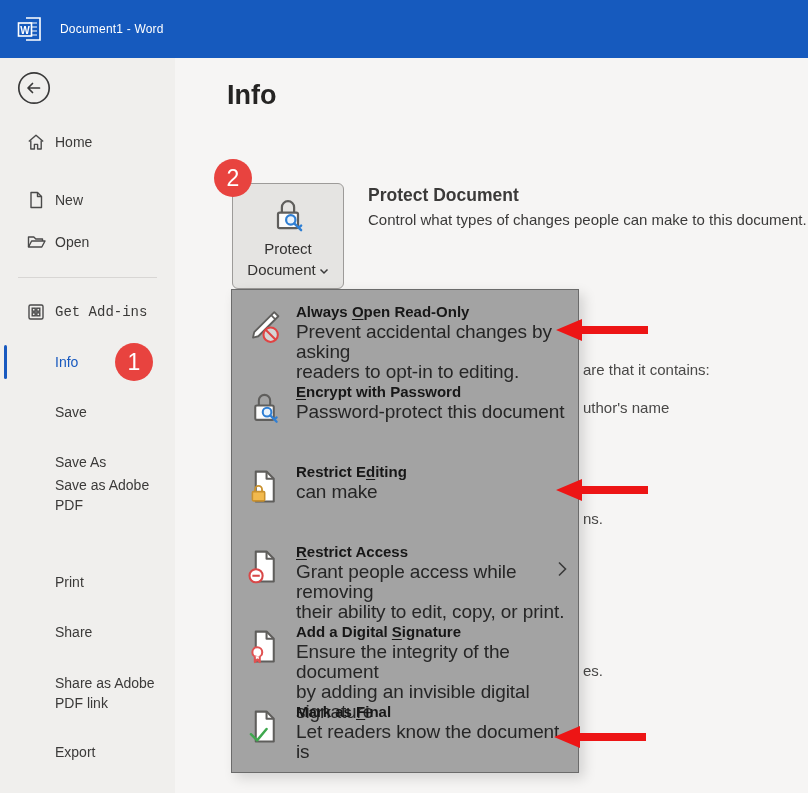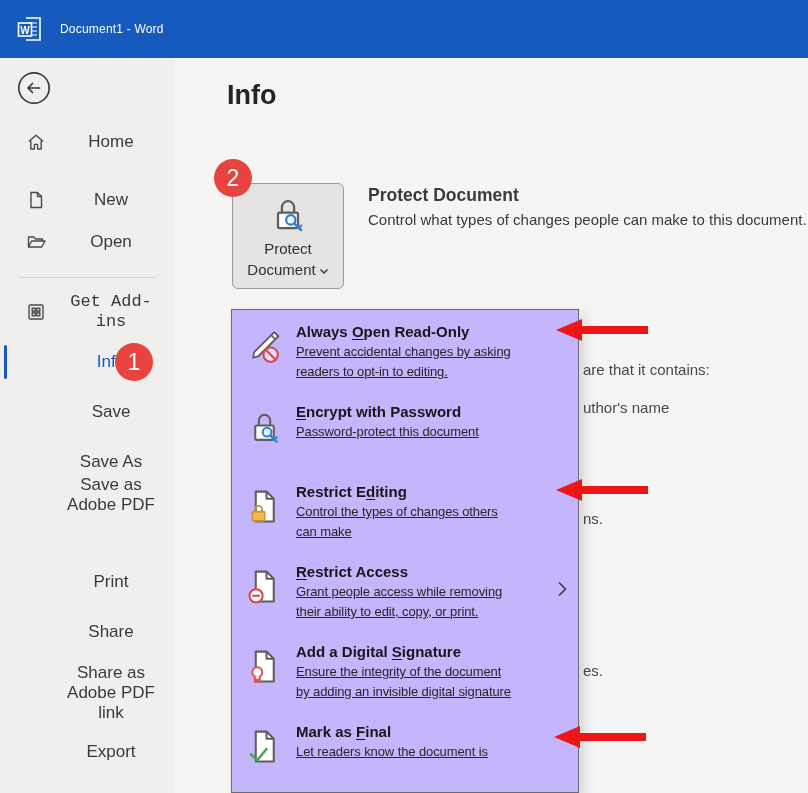--- a/index.html
+++ b/index.html
@@ -9,52 +9,52 @@
   
   .titlebar{position:absolute;left:0;top:0;width:808px;height:58px;background:#165abe;
             display:flex;align-items:center;z-index:3;}
   .app-icon{margin-left:16px;width:28px;height:28px;flex:0 0 auto;}
   .tb-title{margin-left:16px;color:#ffffff;font-size:12px;letter-spacing:.2px;}
 
   
   .sidebar{position:absolute;left:0;top:58px;width:175px;height:735px;background:#f0efed;z-index:2;}
   .back-btn{position:absolute;left:17px;top:13px;width:34px;height:34px;cursor:pointer;}
   .sb-row{position:absolute;left:0;width:175px;display:flex;align-items:center;cursor:pointer;
-          color:#3b3a39;font-size:17px;text-align:center;}
+          color:#3b3a39;font-size:14px;}
   .sb-row .sb-ic{position:absolute;left:26px;width:20px;height:20px;}
   .sb-row .sb-label{position:absolute;left:55px;width:112px;line-height:20px;}
   .sb-divider{position:absolute;left:18px;top:219px;width:139px;height:1px;background:#d8d6d4;}
   .sb-selected .sb-label{color:#1859bf;}
   .sb-selbar{position:absolute;left:4px;width:3px;height:34px;background:#1859bf;border-radius:2px;}
 
   
   .page-title{position:absolute;left:227px;top:80px;font-size:27px;font-weight:600;color:#252423;}
   .protect-btn{position:absolute;left:232px;top:183px;width:112px;height:106px;background:#e5e4e2;
                border:1px solid #9d9b99;border-radius:6px;box-sizing:border-box;cursor:pointer;
                display:flex;flex-direction:column;align-items:center;z-index:1;}
   .protect-btn .pb-ic{margin-top:12px;width:40px;height:40px;}
   .pb-label{margin-top:2px;width:100px;text-align:center;font-size:15px;line-height:21px;color:#323130;}
   .pb-chev{display:inline-block;margin-left:3px;}
   .sec-heading{position:absolute;left:368px;top:185px;font-size:17.5px;font-weight:700;color:#3b3a39;}
   .sec-desc{position:absolute;left:368px;top:211px;font-size:15px;color:#3b3a39;white-space:nowrap;}
 
   .bg-frag{position:absolute;left:583px;font-size:15px;color:#494847;white-space:nowrap;z-index:1;}
 
   
-  .menu{position:absolute;left:231px;top:289px;width:348px;height:484px;background:#c4b5fd;
+  .menu{position:absolute;left:231px;top:289px;width:348px;height:484px;background:#a3a3a3;
         border:1.5px solid #6b6b6b;box-sizing:border-box;z-index:5;
-        box-shadow:5px 5px 12px rgba(0,0,0,.14);padding-top:4px;margin-top:20px;}
+        box-shadow:5px 5px 12px rgba(0,0,0,.14);padding-top:4px;}
   .menu-item{position:relative;display:flex;height:80px;box-sizing:border-box;
              padding:8px 6px 0 14px;cursor:pointer;}
   .mi-icon{flex:0 0 48px;padding-top:6px;}
   .mi-icon svg{width:37px;height:37px;}
   .mi-text{flex:1;padding-left:2px;}
   .mi-title{font-size:15px;font-weight:700;color:#171717;line-height:20px;}
   .mi-title .accel{text-decoration:underline;text-underline-offset:2px;}
-  .mi-desc{font-size:13px;color:#262626;line-height:20px;letter-spacing:-0.1px;max-width:280px;text-decoration:underline;}
+  .mi-desc{font-size:19px;color:#262626;line-height:20px;letter-spacing:-0.1px;max-width:280px;}
   .mi-desc span{display:block;}
   .submenu-chev{position:absolute;right:10px;top:26px;width:12px;height:18px;}
 
   
   .badge{position:absolute;width:38px;height:38px;border-radius:50%;background:#e8433f;color:#fff;
          font-size:23px;font-weight:500;display:flex;align-items:center;justify-content:center;
          z-index:10;}
   .badge-1{left:115px;top:343px;}
   .badge-2{left:214px;top:159px;}
   .ann-arrow{position:absolute;width:92px;height:26px;z-index:9;}
@@ -232,21 +232,20 @@
         <svg viewBox="0 0 36 36" fill="none">
           <path d="M9.5 3.5 H20 L27 10.5 V32.5 H9.5 Z" fill="#fff" stroke="#5f5e5c" stroke-width="2" stroke-linejoin="round"></path>
           <path d="M20 3.5 V10.5 H27" stroke="#5f5e5c" stroke-width="2" stroke-linejoin="round"></path>
           <path d="M8.8 23 v-2.2 a3.4 3.4 0 0 1 6.8 0 V23" stroke="#c9912f" stroke-width="1.8"></path>
           <rect x="6.2" y="23" width="12" height="9" rx="1" fill="#f2b94d" stroke="#c9912f" stroke-width="1.5"></rect>
         </svg>
       </span>
       <div class="mi-text">
         <div class="mi-title"><span>Restrict E</span><span class="accel">d</span><span>iting</span></div>
         <div class="mi-desc">
-          <span>Control the types of changes others</span>
             <span>can make</span>
         </div>
       </div>
     </div>
 
     <div class="menu-item">
       <span class="mi-icon">
         <svg viewBox="0 0 36 36" fill="none">
           <path d="M9.5 3.5 H20 L27 10.5 V32.5 H9.5 Z" fill="#fff" stroke="#5f5e5c" stroke-width="2" stroke-linejoin="round"></path>
           <path d="M20 3.5 V10.5 H27" stroke="#5f5e5c" stroke-width="2" stroke-linejoin="round"></path>

